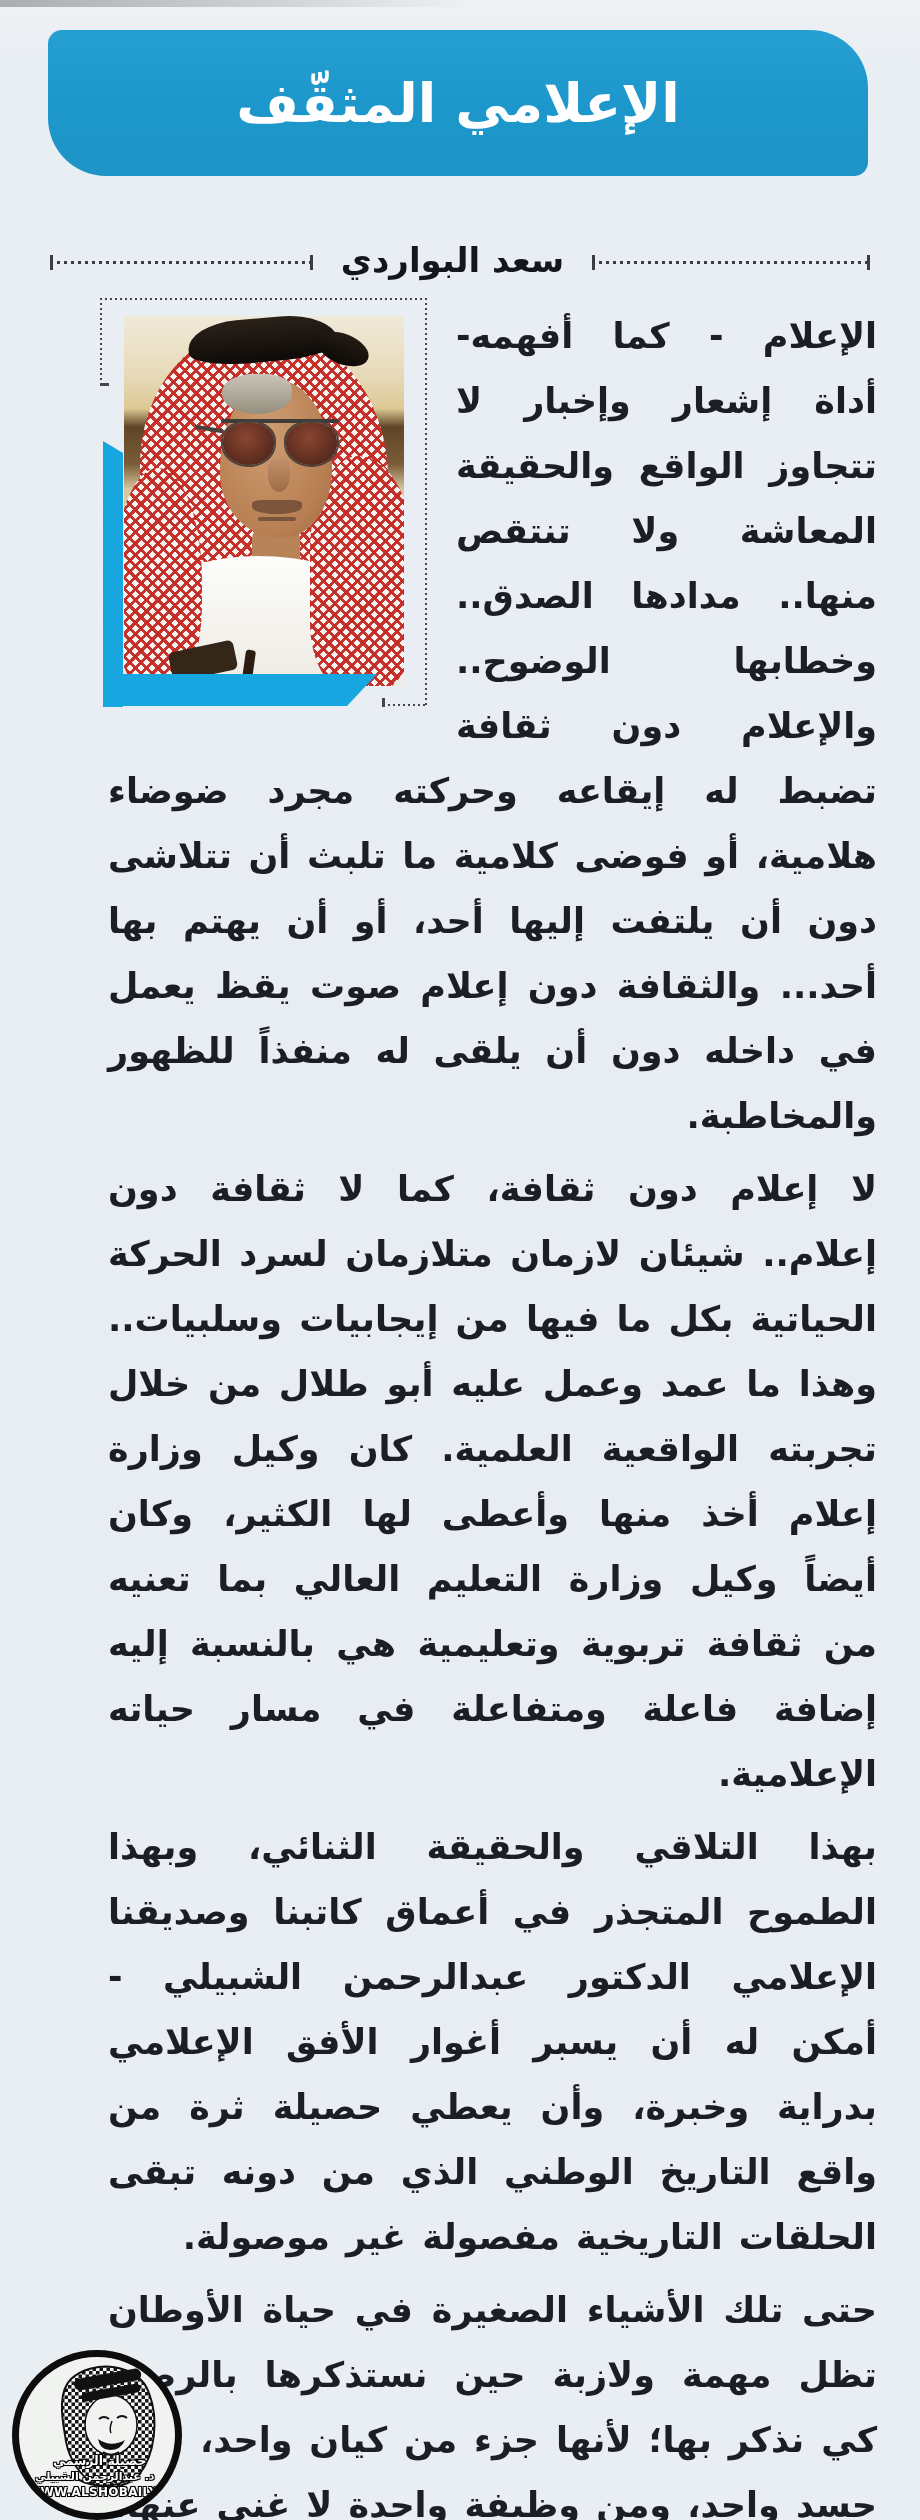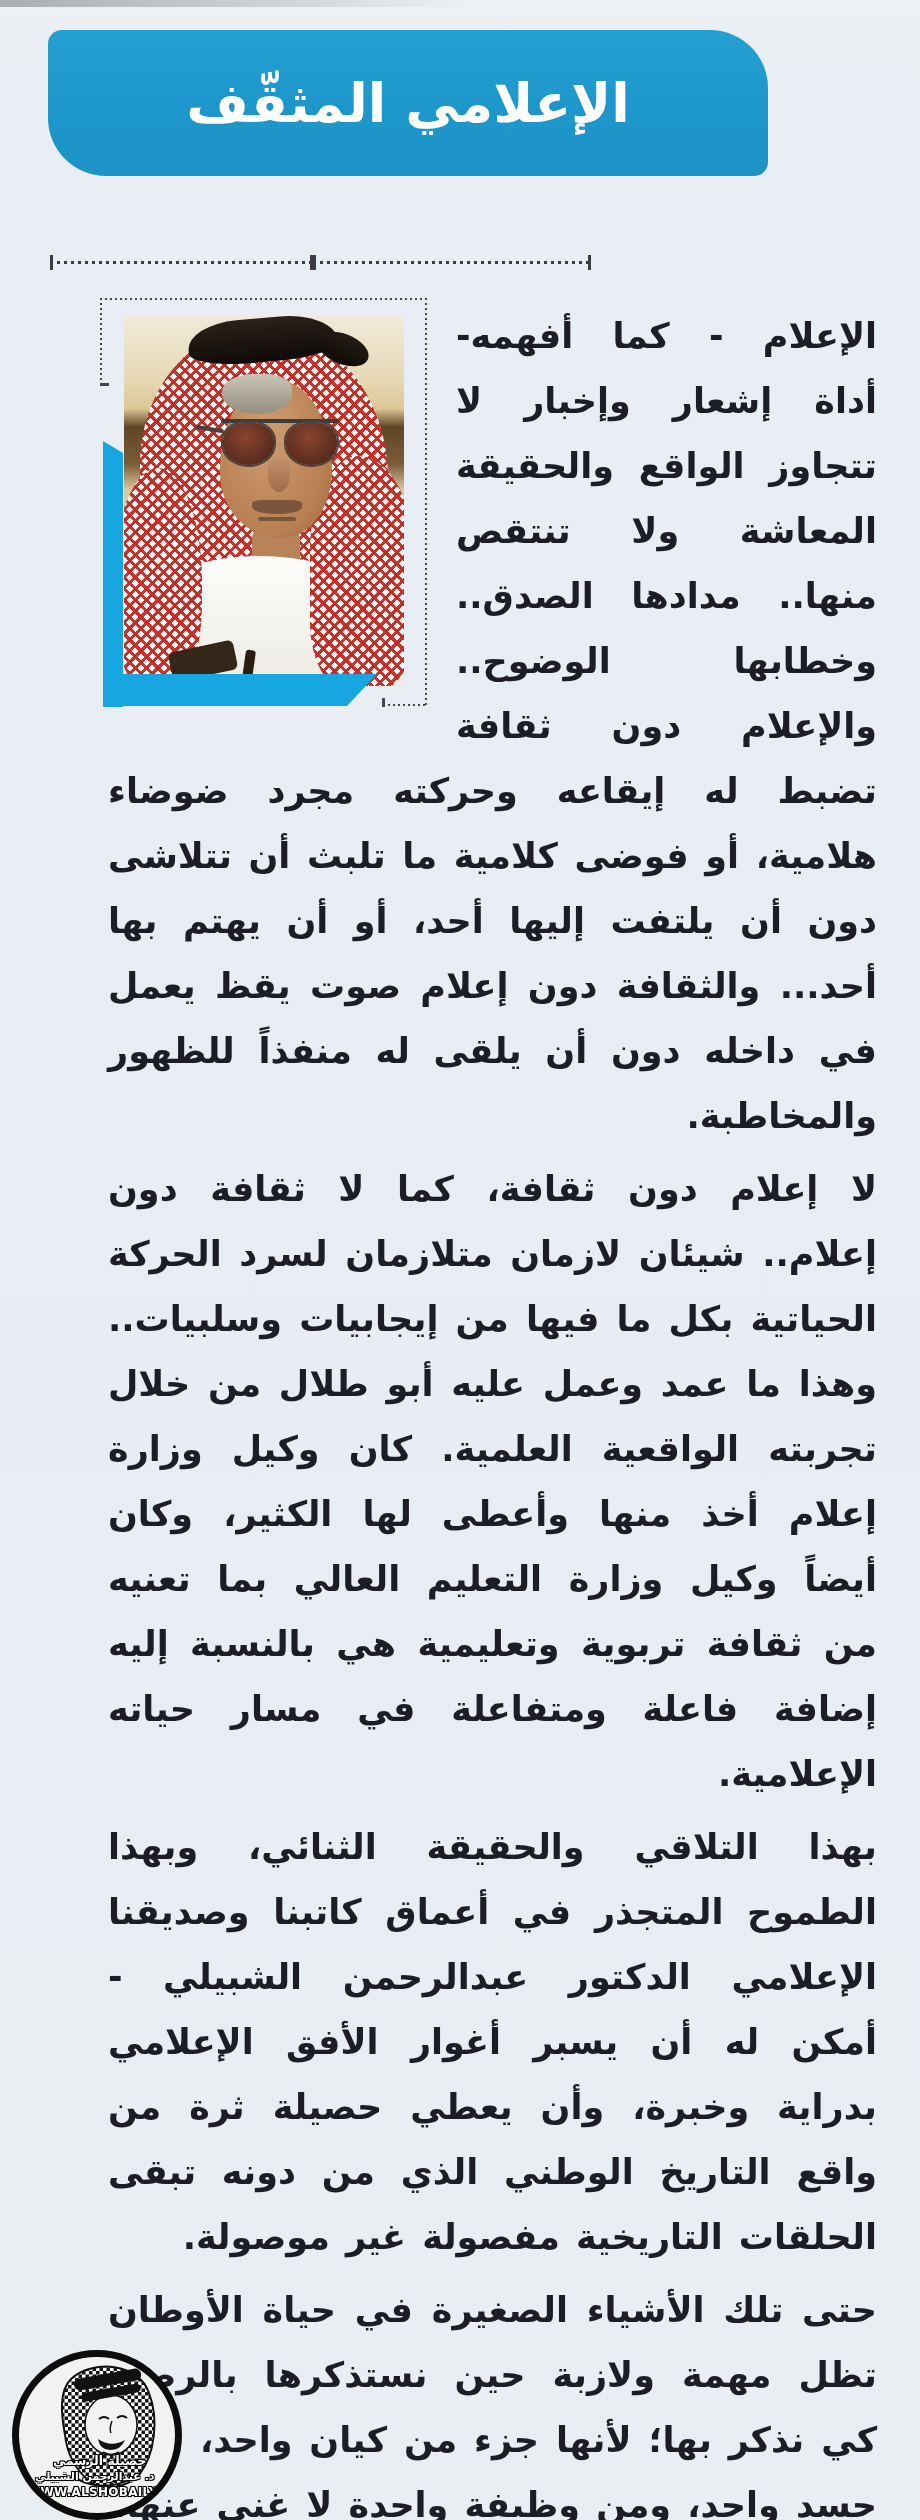--- a/index.html
+++ b/index.html
@@ -2,21 +2,21 @@
 <html><head>
 <meta charset="utf-8">
 <style>
   html,body{margin:0;padding:0;}
   body{width:920px;background:#dfe5ec;font-family:"DejaVu Sans",sans-serif;}
   .page{position:relative;width:920px;height:2520px;overflow:hidden;
         background:linear-gradient(180deg,#eef1f4 0px,#e9eef3 60px,#e7edf3 55%,#e9eef2 100%);}
   .scan-streak{position:absolute;top:0;left:0;width:470px;height:7px;opacity:.5;
         background:linear-gradient(90deg,#676c72,#aab0b6 55%,transparent);}
   
-  .banner{position:absolute;left:48px;top:30px;width:720px;height:146px;
+  .banner{position:absolute;left:48px;top:30px;width:820px;height:146px;
         background:linear-gradient(180deg,#26a0d2,#1d97cb 55%,#1e93c6);
         border-radius:14px 58px 14px 58px;display:flex;align-items:center;justify-content:center;text-align:center;}
   .banner-title{color:#fff;font-size:54px;font-weight:bold;letter-spacing:0;direction:rtl;}
   
   .author-row{position:absolute;left:50px;top:240px;width:820px;height:40px;
         display:flex;align-items:center;}
   .rule{position:relative;height:3px;margin-top:4px;
         background:repeating-linear-gradient(90deg,#3c3c42 0 3px,transparent 3px 7px);}
   .rule.left{width:263px;}
   .rule.right{width:278px;}
@@ -99,20 +99,21 @@
 <div class="page">
 
   <div class="scan-streak"></div>
 
   <div class="banner">
     <div class="banner-title">الإعلامي المثقّف</div>
   </div>
 
   <div class="author-row">
     <div class="rule left"></div>
+    <div class="author-name">سعد البواردي</div>
     <div class="rule right"></div>
   </div>
 
   <div class="article" dir="rtl" lang="ar">
 
     <div class="photo-block">
       <div class="frame">
         <div class="dot-h dot-top"></div>
         <div class="dot-v dot-right"></div>
         <div class="dot-v dot-left"></div>

